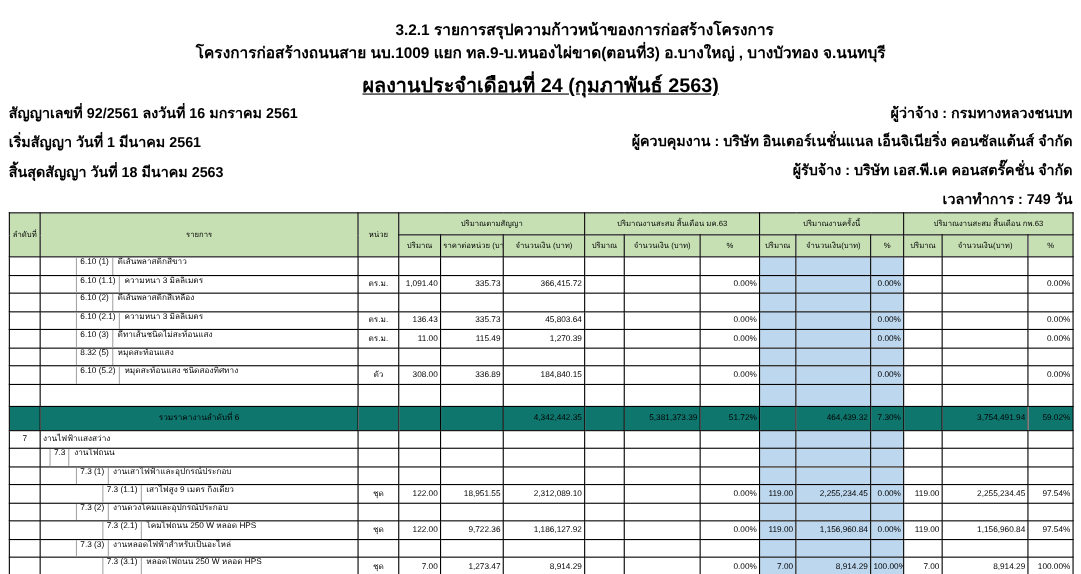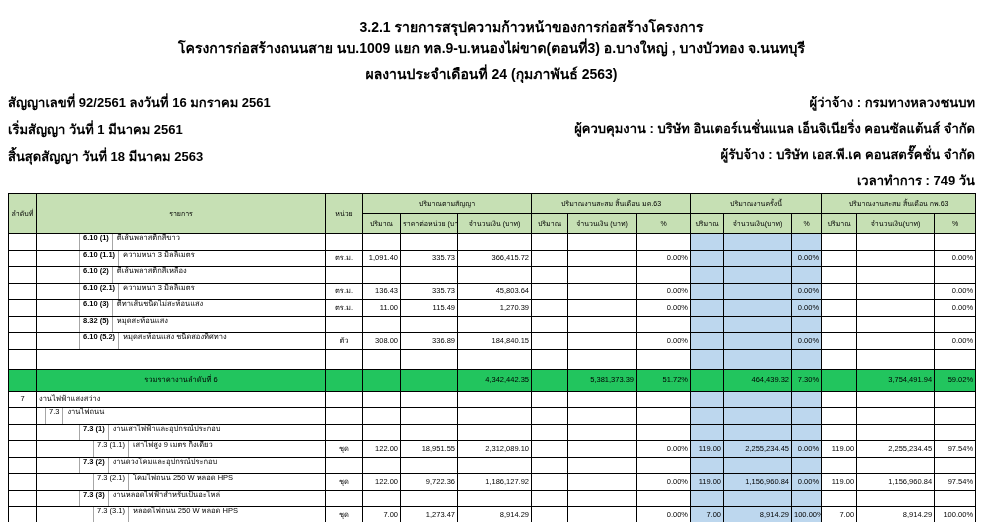--- a/index.html
+++ b/index.html
@@ -1,42 +1,42 @@
 <!DOCTYPE html>
 <html><head>
 <meta charset="utf-8">
 <style>
   html,body{margin:0;padding:0;background:#fff;}
   body{width:983px;height:522px;position:relative;overflow:hidden;
        font-family:"Liberation Sans", sans-serif;color:#000;}
   .center{text-align:center;width:100%;position:absolute;left:0;font-weight:bold;}
   #title-line1{top:16px;font-size:14px;margin-left:40px;}
   #title-line2{top:37px;font-size:14px;}
-  #title-line3{top:63px;font-size:14px;}
+  #title-line3{top:63px;font-size:18px;text-decoration:underline;}
   .info-left{position:absolute;left:8px;font-size:13px;font-weight:bold;white-space:nowrap;}
   .info-right{position:absolute;right:8px;font-size:13px;font-weight:bold;white-space:nowrap;text-align:right;}
   #li0{top:92px;} #li1{top:119px;} #li2{top:146px;}
   #ri0{top:92px;} #ri1{top:118px;} #ri2{top:144px;} #ri3{top:170px;}
 
   table{position:absolute;left:8px;top:193px;border-collapse:collapse;table-layout:fixed;
         width:967px;font-size:7.5px;}
   th,td{border:1px solid #000;padding:0 2px;overflow:hidden;white-space:nowrap;
         height:15.5px;line-height:1.05;}
   thead th{background:#c6e0b4;font-weight:normal;font-size:7px;text-align:center;height:19px;}
   td.c-no{text-align:center;}
   td.c-item{text-align:left;padding:0;}
   td.c-unit{text-align:center;}
   td.c-num{text-align:right;}
   td.c-pct{text-align:right;}
   td.blue{background:#bdd7ee;}
-  tr.summary td{background:#22c55e;height:21px;font-size:7.5px;}
+  tr.summary td{background:#0f766e;height:21px;font-size:7.5px;}
   tr.summary td.c-item{text-align:center;}
   tr.spacer td{height:19px;}
   .num{display:inline-block;border-left:1px solid #a6a6a6;border-right:1px solid #a6a6a6;
-       padding:0 3px;height:100%;} .ind1{margin-left:8px;} .ind2{margin-left:42px;font-weight:bold;} .ind3{margin-left:56px;}
+       padding:0 3px;height:100%;} .ind1{margin-left:8px;} .ind2{margin-left:32px;} .ind3{margin-left:56px;}
   .desc{padding-left:4px;}
 </style>
 </head>
 <body>
 
 <div class="center" id="title-line1">3.2.1 รายการสรุปความก้าวหน้าของการก่อสร้างโครงการ</div>
 <div class="center" id="title-line2">โครงการก่อสร้างถนนสาย นบ.1009 แยก ทล.9-บ.หนองไผ่ขาด(ตอนที่3)  อ.บางใหญ่ , บางบัวทอง จ.นนทบุรี</div>
 <div class="center" id="title-line3">ผลงานประจำเดือนที่ 24 (กุมภาพันธ์ 2563)</div>
 
 <div class="info-left" id="li0">สัญญาเลขที่ 92/2561 ลงวันที่ 16 มกราคม 2561</div>

